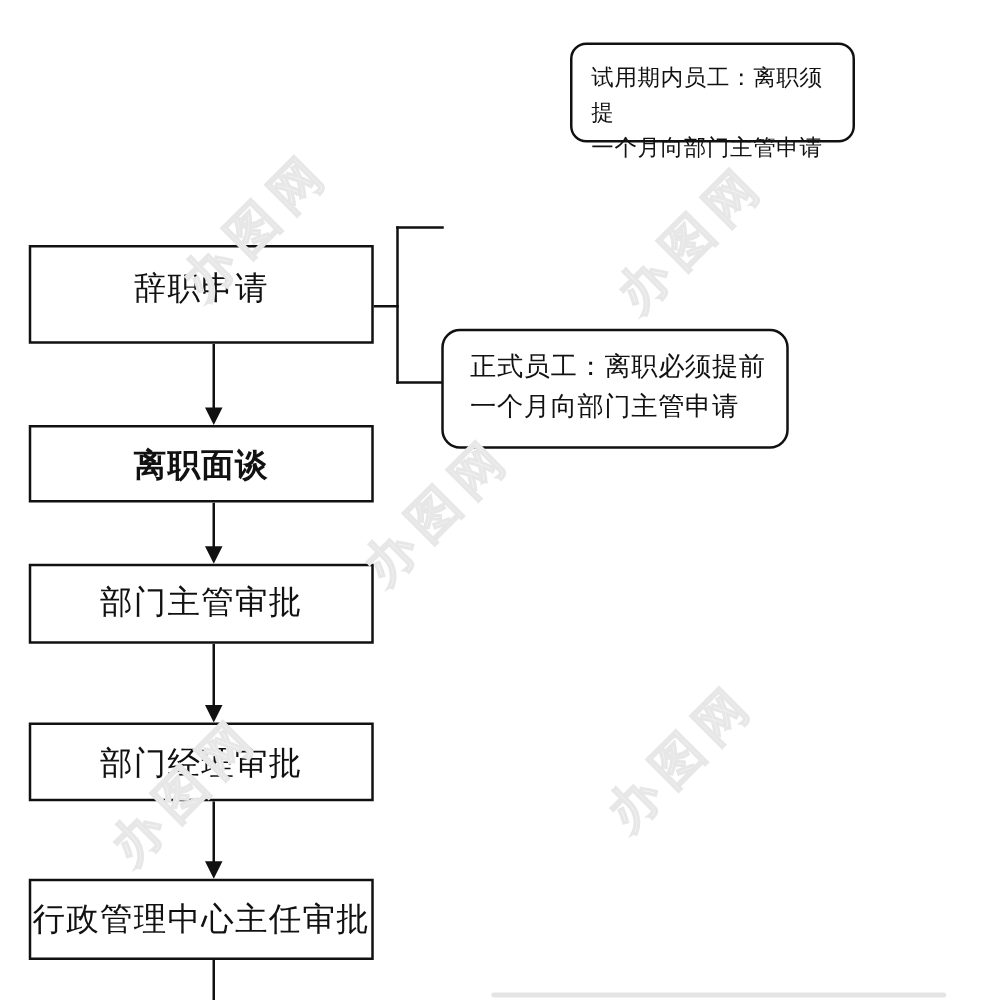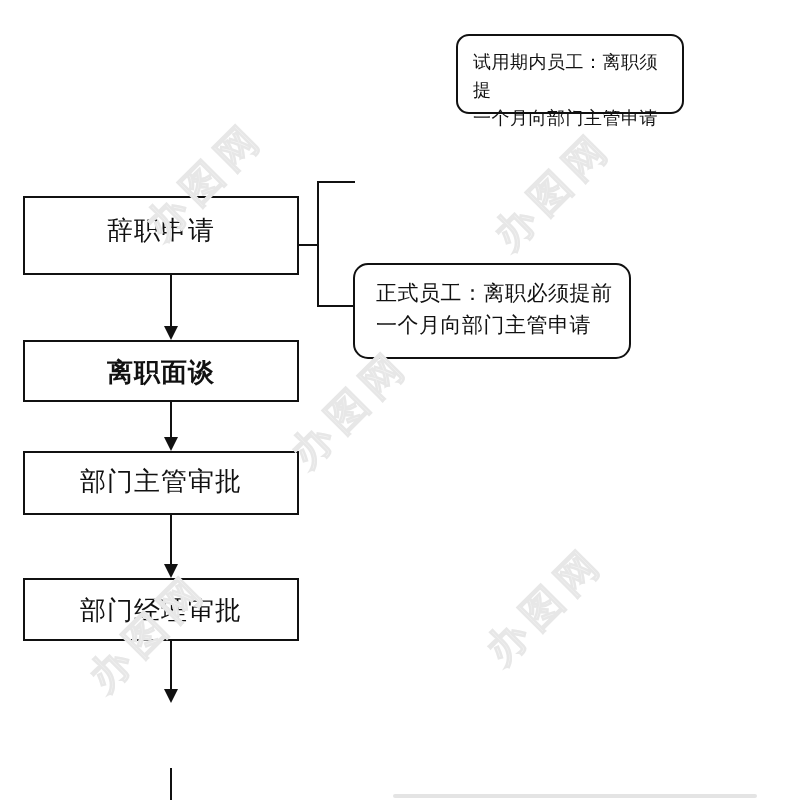--- a/index.html
+++ b/index.html
@@ -77,20 +77,21 @@
 
   <div class="callout" id="callout-probation">
     <div>试用期内员工：离职须提</div>
     <div>一个月向部门主管申请</div>
   </div>
 
   <div class="flow-box" id="box-1">辞职申请</div>
   <div class="flow-box" id="box-2">离职面谈</div>
   <div class="flow-box" id="box-4">部门经理审批</div>
   <div class="flow-box" id="box-3">部门主管审批</div>
+  <div class="flow-box" id="box-5">行政管理中心主任审批</div>
 
   <div class="callout" id="callout-formal">
     <div>正式员工：离职必须提前</div>
     <div>一个月向部门主管申请</div>
   </div>
 
   <div class="hline" id="conn-mid"></div>
   <div class="vline" id="conn-vert"></div>
   <div class="hline" id="conn-top"></div>
   <div class="hline" id="conn-bot"></div>

